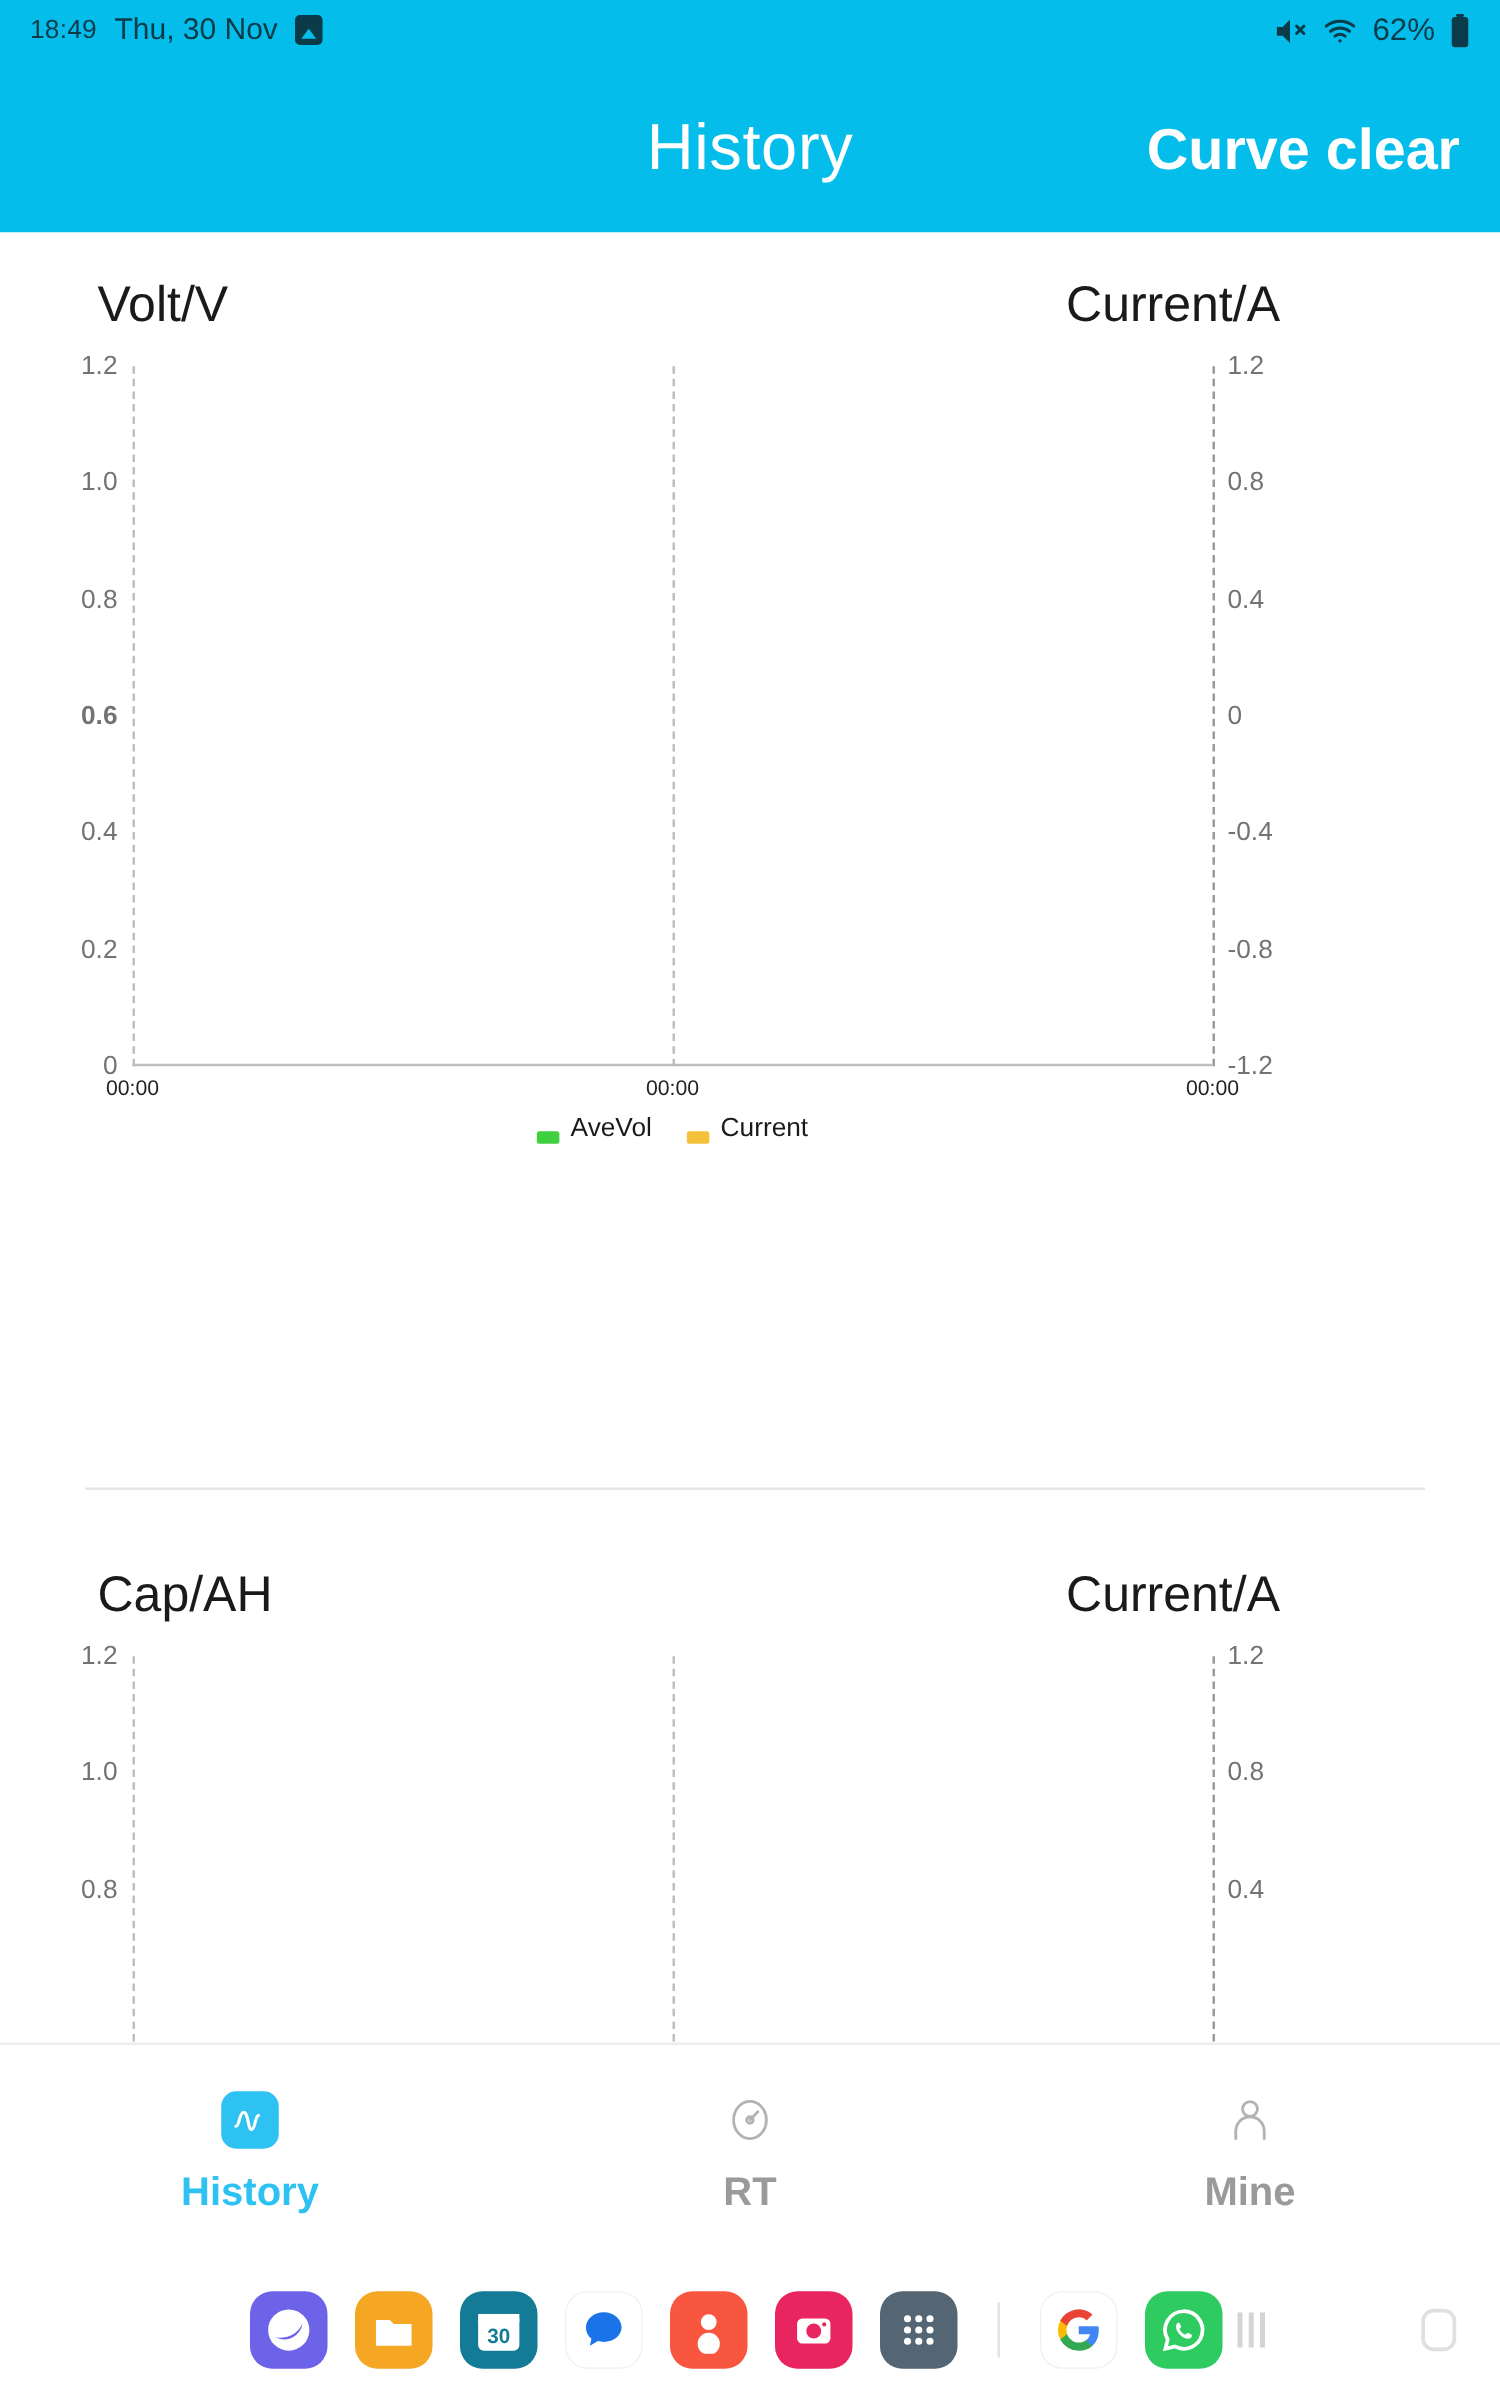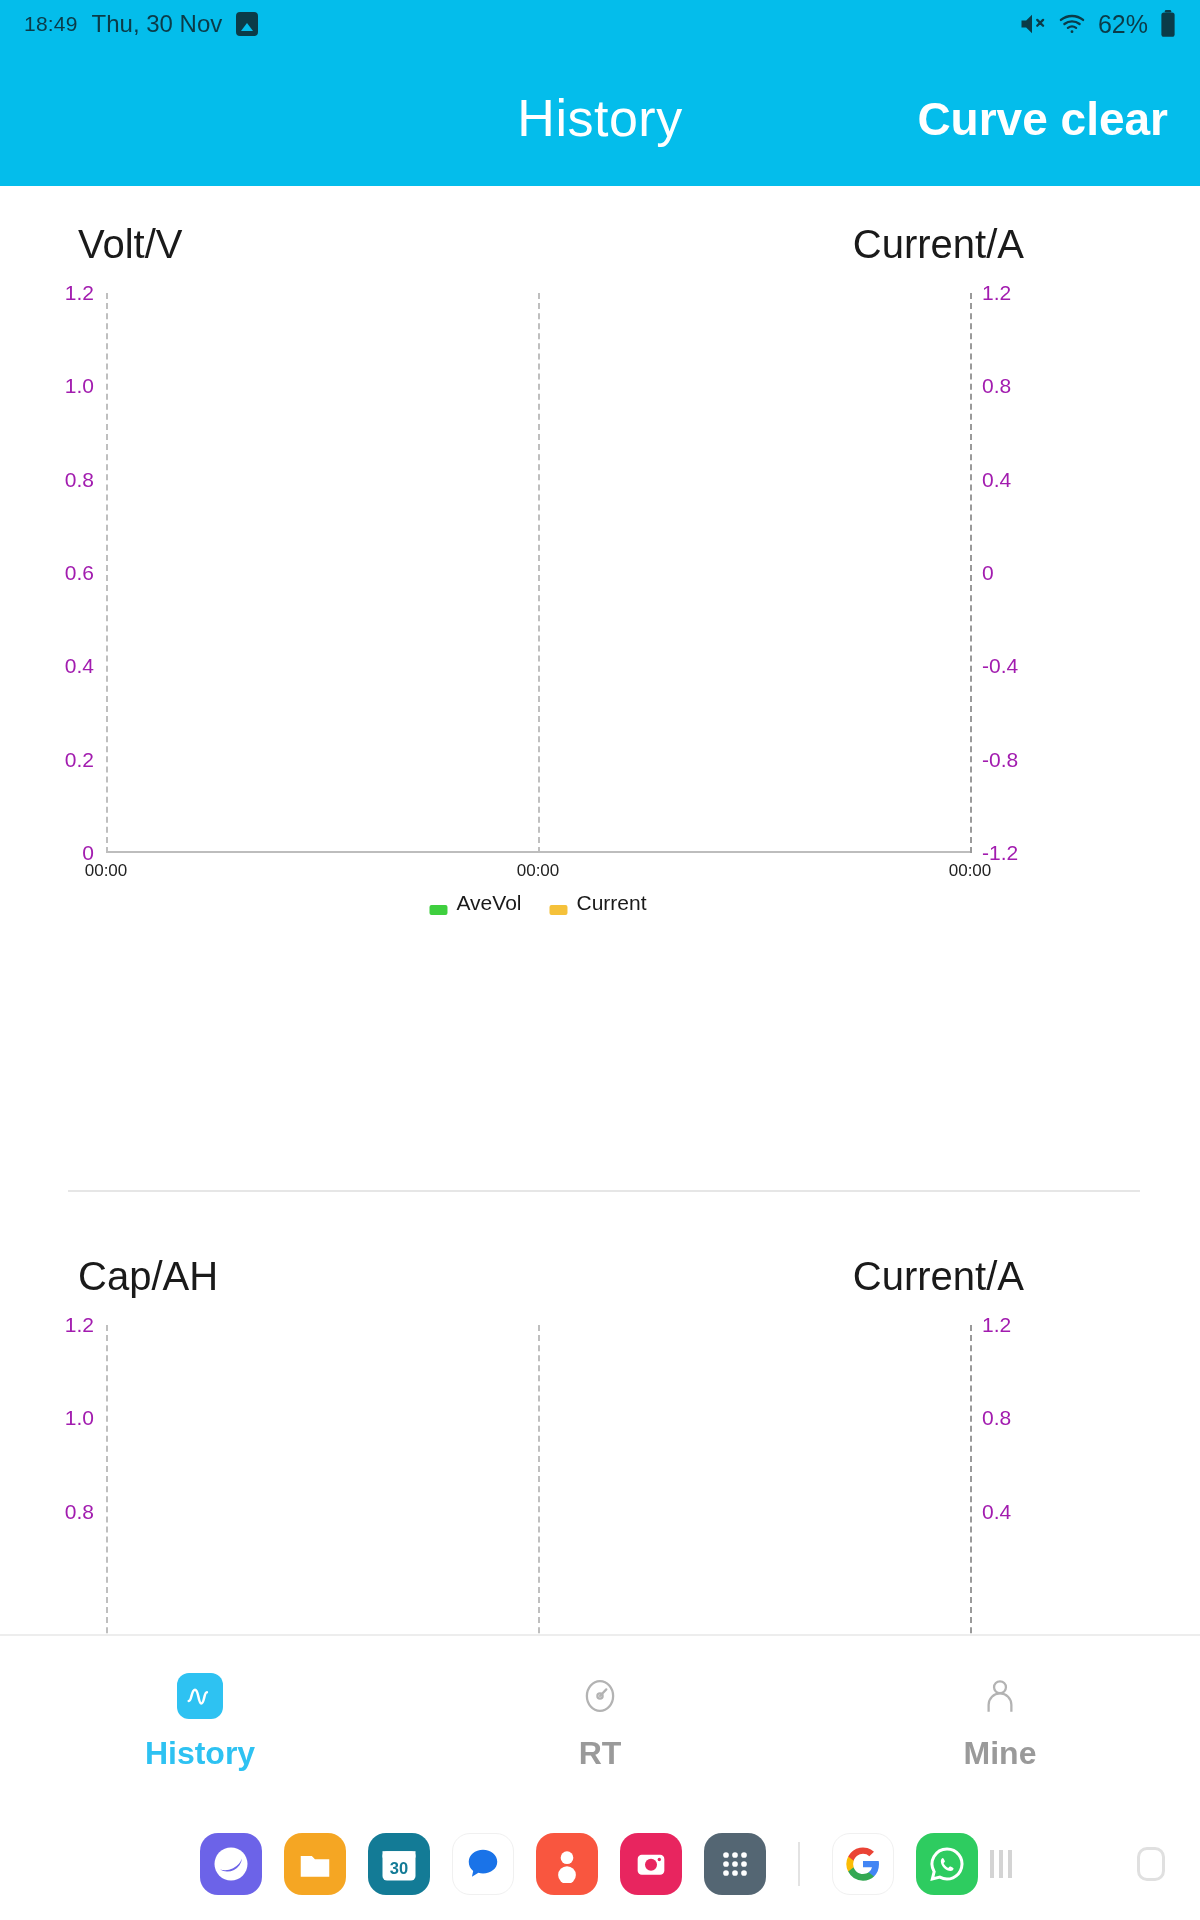--- a/index.html
+++ b/index.html
@@ -24,21 +24,21 @@
   .sb-date { font-size: 24px; color: #0b3b48; }
   .sb-img-icon {
     width: 22px; height: 24px; border: 2.5px solid #0b3b48; border-radius: 4px;
     display: inline-block; position: relative; background: #0b3b48;
   }
   .sb-img-icon::after {
     content: ""; position: absolute; left: 3px; bottom: 3px;
     width: 0; height: 0; border-left: 6px solid transparent;
     border-right: 6px solid transparent; border-bottom: 8px solid #04bdeb;
   }
-  .sb-right { margin-left: auto; display: flex; align-items: flex-start; gap: 12px; }
+  .sb-right { margin-left: auto; display: flex; align-items: flex-end; gap: 12px; }
   .sb-pct { font-size: 25px; color: #0b3b48; }
   .icon-svg { display: block; }
 
   
   .appbar {
     position: absolute; top: 48px; left: 0; width: 1200px; height: 138px;
     background: #04bdeb;
   }
   .appbar-title {
     position: absolute; left: 0; right: 0; top: 40px;
@@ -73,21 +73,21 @@
     position: absolute; top: 0; bottom: 0; width: 0;
     border-left: 2px dashed #bfbfbf;
   }
   .vgrid.solidish { border-left: 2px dashed #9a9a9a; }
   .xaxis-line {
     position: absolute; left: 0; right: 0; bottom: 0; height: 0;
     border-bottom: 2px solid #bdbdbd;
   }
 
   .ytick {
-    position: absolute; font-size: 21px; color: #a21caf; white-space: nowrap;
+    position: absolute; font-size: 21px; color: #737373; white-space: nowrap;
     transform: translateY(-50%);
   }
   .ytick.l { text-align: right; }
   .ytick.r { text-align: left; }
 
   .xtick {
     position: absolute; font-size: 17px; color: #222; white-space: nowrap;
     transform: translateX(-50%);
   }
 
@@ -186,21 +186,21 @@
         <div class="plot-frame">
           <div class="vgrid" style="left:0;"></div>
           <div class="vgrid" style="left:50%;"></div>
           <div class="vgrid solidish" style="left:100%;"></div>
           <div class="xaxis-line"></div>
         </div>
 
         <div class="ytick l" style="right:100%; top:0%;   padding-right:12px;">1.2</div>
         <div class="ytick l" style="right:100%; top:16.666%; padding-right:12px;">1.0</div>
         <div class="ytick l" style="right:100%; top:33.333%; padding-right:12px;">0.8</div>
-        <div class="ytick l" style="right:100%; top:50%;     padding-right:12px;">0.6</div>
+        <div class="ytick l" style="right:100%; top:50%;     padding-right:12px;font-weight:bold;">0.6</div>
         <div class="ytick l" style="right:100%; top:66.666%; padding-right:12px;">0.4</div>
         <div class="ytick l" style="right:100%; top:83.333%; padding-right:12px;">0.2</div>
         <div class="ytick l" style="right:100%; top:100%;    padding-right:12px;">0</div>
 
         <div class="ytick r" style="left:100%; top:0%;      padding-left:12px;">1.2</div>
         <div class="ytick r" style="left:100%; top:16.666%; padding-left:12px;">0.8</div>
         <div class="ytick r" style="left:100%; top:33.333%; padding-left:12px;">0.4</div>
         <div class="ytick r" style="left:100%; top:50%;     padding-left:12px;">0</div>
         <div class="ytick r" style="left:100%; top:66.666%; padding-left:12px;">-0.4</div>
         <div class="ytick r" style="left:100%; top:83.333%; padding-left:12px;text-align:center;">-0.8</div>

